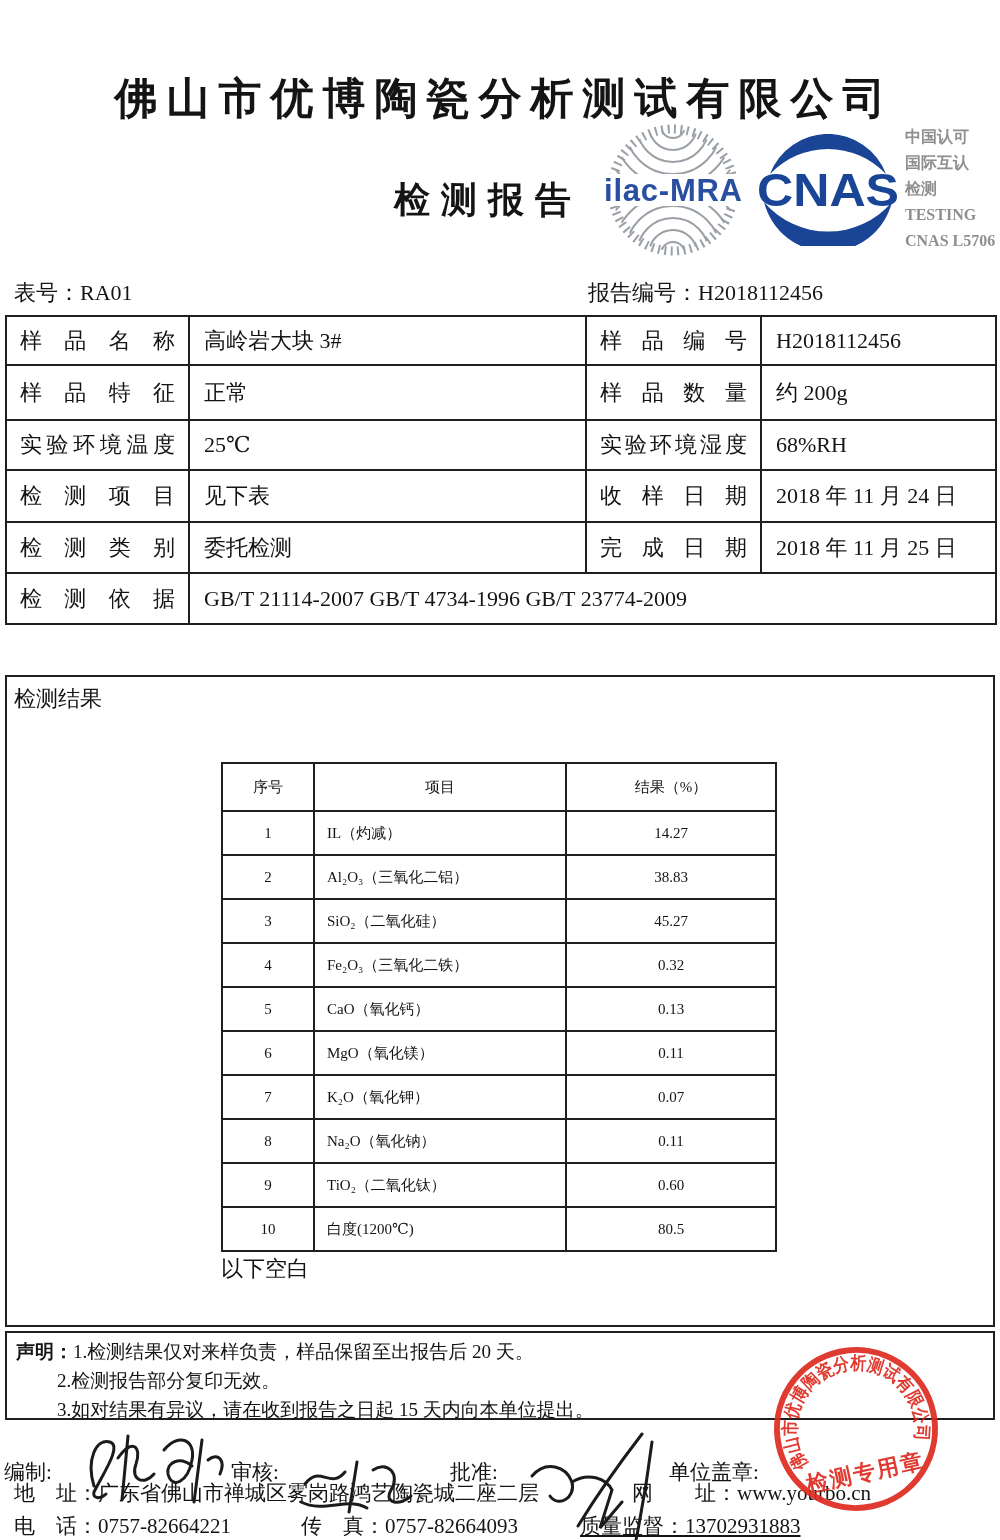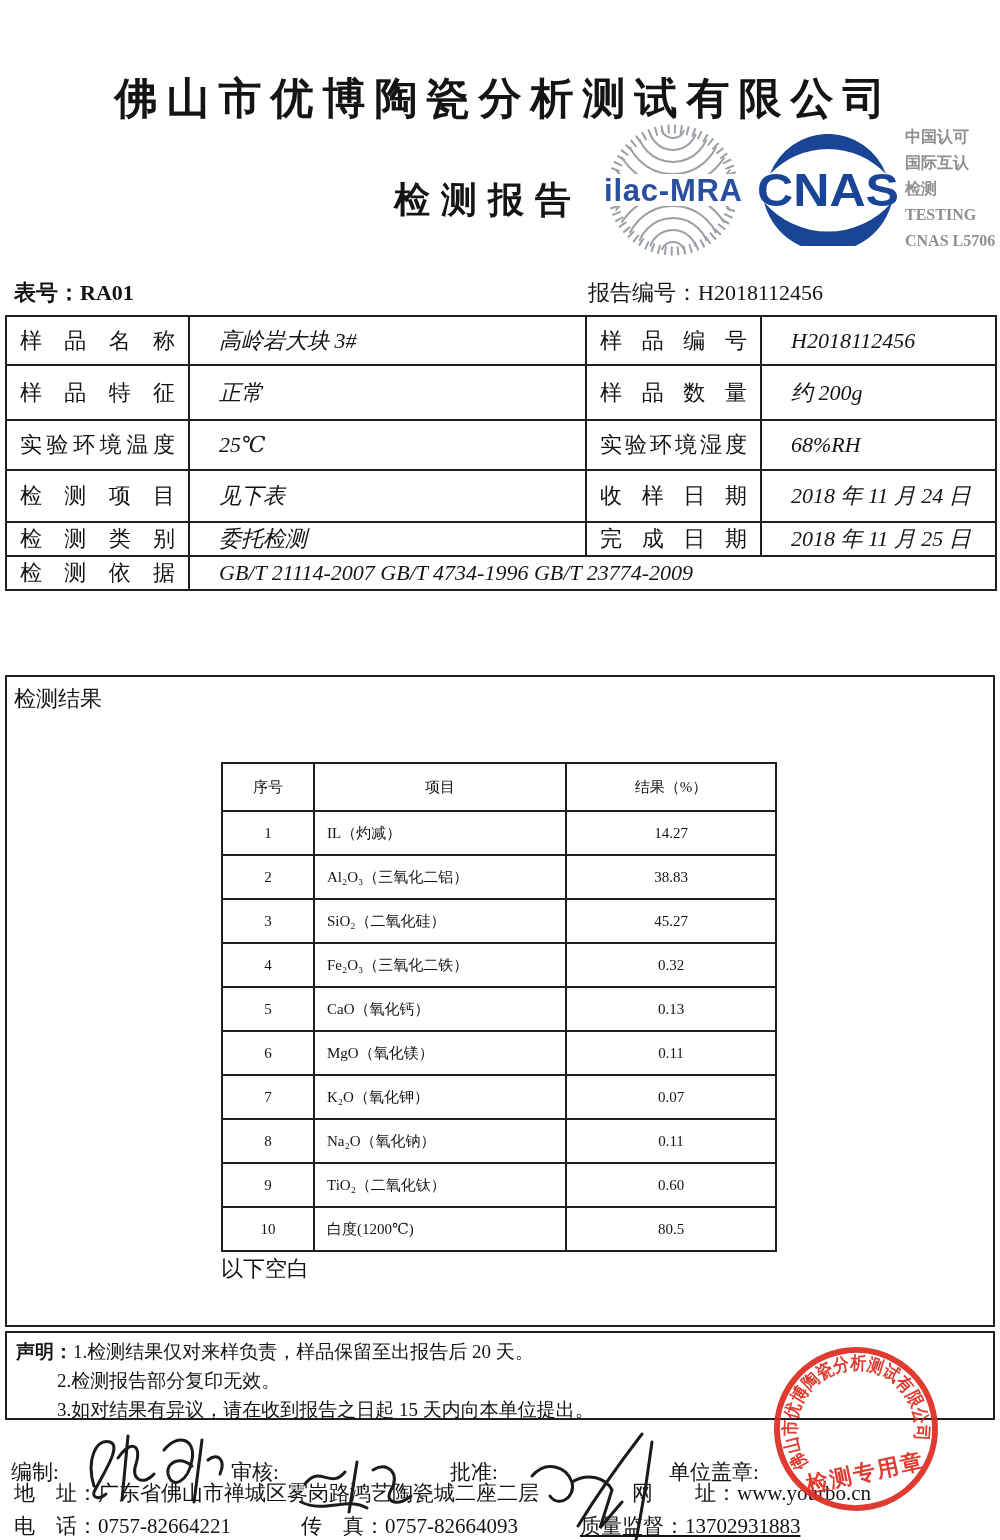--- a/index.html
+++ b/index.html
@@ -13,22 +13,22 @@
     letter-spacing:9px;padding-left:9px;}
   .report-title{left:394px;top:168px;font-size:36px;font-weight:bold;letter-spacing:11px;}
   .cert-block{left:905px;top:116px;font-size:16px;line-height:26px;color:#8f8f8f;font-weight:600;}
   
   .meta{top:270px;font-size:22px;}
   
   table{border-collapse:collapse;table-layout:fixed;}
   td{border:2px solid #1f1f1f;font-size:22px;vertical-align:middle;overflow:hidden;}
   .info-table{position:absolute;left:5px;top:307px;width:990px;}
   .info-table td.lbl{text-align:justify;text-align-last:justify;padding:0 13px;}
-  .info-table td.val{padding-left:29px;font-style:italic;}
-  .h49{height:49px}.h50{height:50px}.h55{height:55px}.h52{height:52px}.h51{height:34px}
+  .info-table td.val{padding-left:14px;}
+  .h49{height:49px}.h50{height:50px}.h55{height:55px}.h52{height:52px}.h51{height:51px}
   .results-box{position:absolute;left:5px;top:667px;width:986px;height:648px;border:2px solid #1f1f1f;}
   .section-title{left:14px;top:676px;font-size:22px;}
   .results-table{position:absolute;left:221px;top:754px;width:554px;}
   .results-table td{font-size:15px;text-align:center;}
   .results-table .rh{height:48px;font-size:21px;}
   .results-table .rr{height:44px;}
   .results-table td.item{text-align:left;padding-left:12px;}
   .end-note{left:221px;top:1246px;font-size:22px;}
   
   .stmt-box{position:absolute;left:5px;top:1323px;width:986px;height:85px;border:2px solid #1f1f1f;}
@@ -81,21 +81,21 @@
   </svg>
 
   <div class="abs cert-block">
     <div>中国认可</div>
     <div>国际互认</div>
     <div>检测</div>
     <div>TESTING</div>
     <div>CNAS L5706</div>
   </div>
 
-  <div class="abs meta" style="left:14px;font-weight:bold;"><span>表号：</span><span>RA01</span></div>
+  <div class="abs meta" style="left:14px;"><span>表号：</span><span>RA01</span></div>
   <div class="abs meta" style="left:588px;"><span>报告编号：</span><span>H2018112456</span></div>
 
   <table class="info-table">
     <colgroup>
         <col style="width:183px">
         <col style="width:397px">
         <col style="width:175px">
         <col style="width:235px">
       </colgroup>
     <tbody>
@@ -204,21 +204,21 @@
   </tbody>
     </table>
   <div class="abs end-note">以下空白</div>
 
   <div class="stmt-box">
     <div class="stmt-line" style="left:9px;top:6px;"><span class="stmt-label">声明：</span><span>1.检测结果仅对来样负责，样品保留至出报告后 20 天。</span></div>
     <div class="stmt-line" style="left:50px;top:35px;">2.检测报告部分复印无效。</div>
     <div class="stmt-line" style="left:50px;top:64px;">3.如对结果有异议，请在收到报告之日起 15 天内向本单位提出。</div>
   </div>
 
-  <div class="abs ft" style="left:11px;top:1450px;">编制:</div>
+  <div class="abs ft" style="left:4px;top:1450px;">编制:</div>
   <div class="abs ft" style="left:231px;top:1450px;">审核:</div>
   <div class="abs ft" style="left:450px;top:1450px;">批准:</div>
   <div class="abs ft" style="left:669px;top:1450px;">单位盖章:</div>
 
   <div class="abs ft" style="left:14px;top:1471px;"><span>地　址：</span><span>广东省佛山市禅城区雾岗路鸿艺陶瓷城二座二层</span></div>
   <div class="abs ft" style="left:632px;top:1471px;"><span>网　　址：</span><span>www.yourbo.cn</span></div>
 
   <div class="abs ft" style="left:14px;top:1504px;"><span>电　话：</span><span>0757-82664221</span></div>
   <div class="abs ft" style="left:301px;top:1504px;"><span>传　真：</span><span>0757-82664093</span></div>
   <div class="abs ft" style="left:580px;top:1504px;text-decoration:underline;"><span>质量监督：</span><span>13702931883</span></div>

